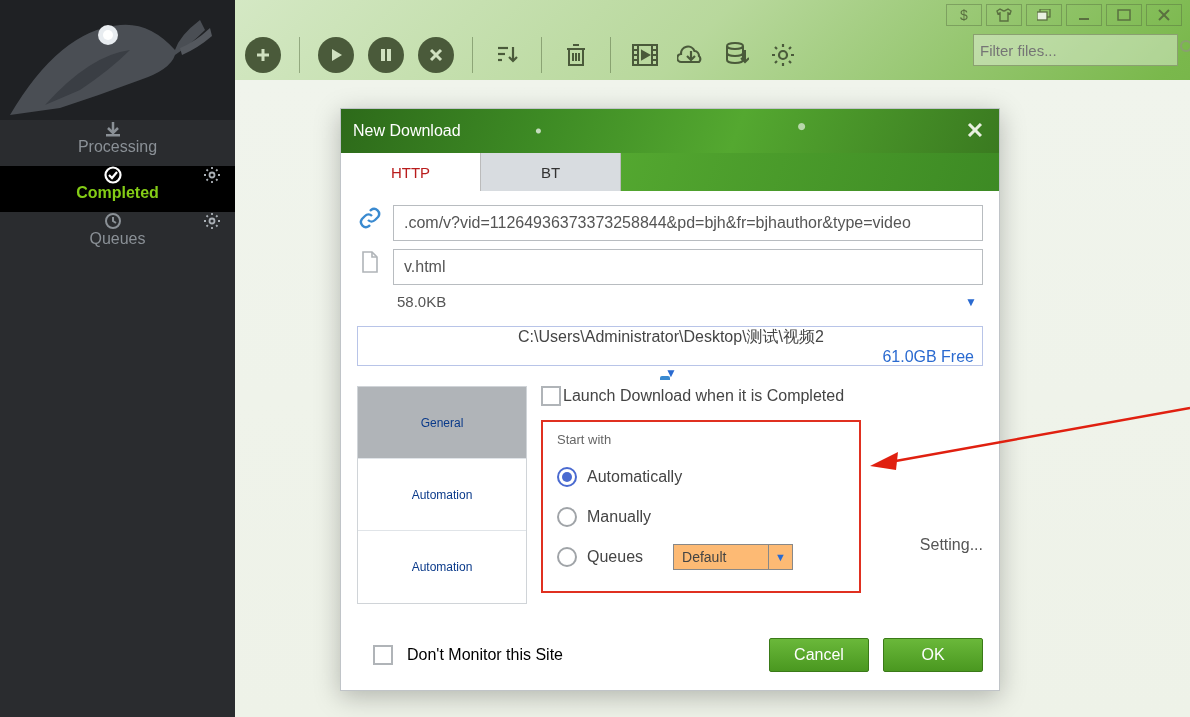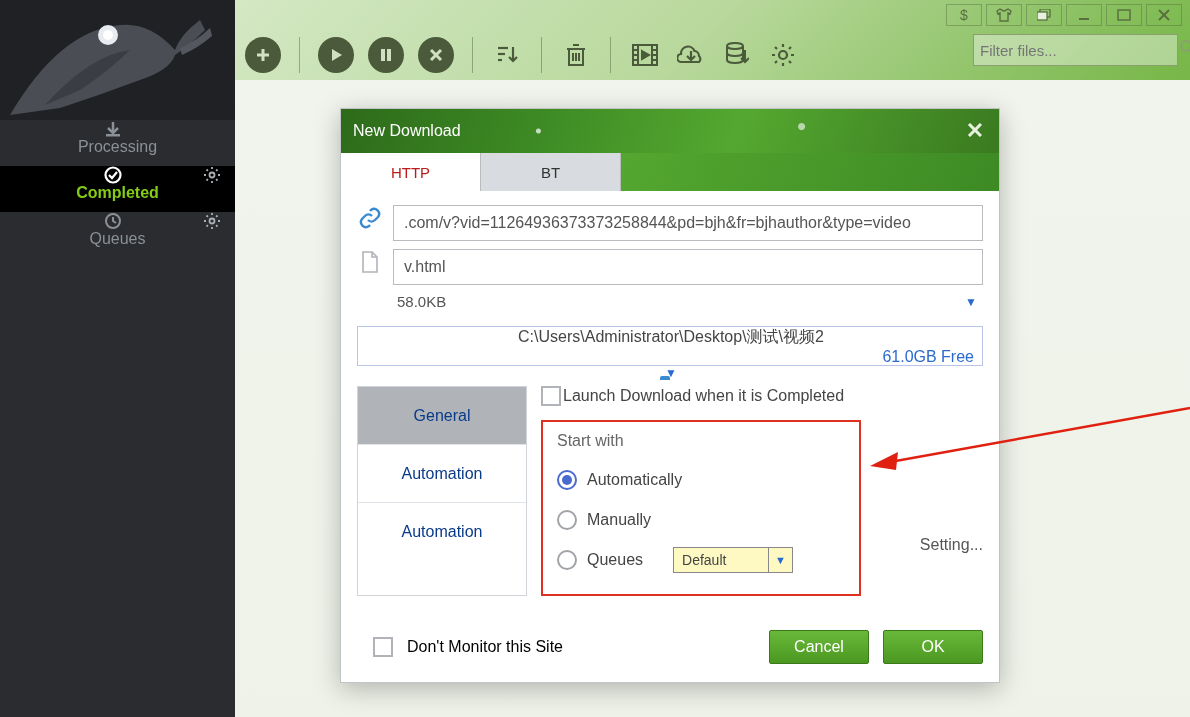--- a/index.html
+++ b/index.html
@@ -123,47 +123,47 @@
   width:22px; height:18px; background:#3a8ad0; border-radius:2px; position:relative; cursor:pointer;
 }
 .path-row .folder::before {
   content:""; position:absolute; top:-4px; left:0; width:10px; height:4px;
   background:#3a8ad0; border-radius:2px 2px 0 0;
 }
 
 .opt-area { display:flex; gap:0; margin-bottom:18px; }
 .opt-tabs { width:170px; border:1px solid #d0d4d8; }
 .opt-tab {
-  height:58px; display:flex; align-items:center; justify-content:center;
-  font-size:16px; color:#0a3a8a; cursor:pointer; border-bottom:1px solid #e0e4e8;
+  height:72px; display:flex; align-items:center; justify-content:center;
+  font-size:12px; color:#0a3a8a; cursor:pointer; border-bottom:1px solid #e0e4e8;
 }
 .opt-tab.active { background:#b0b4b8; color:#0a3a8a; }
 .opt-tab:last-child { border-bottom:none; }
 
 .opt-pane { flex:1; padding:0 0 0 14px; position:relative; font-size:16px; color:#444; }
 .chk-row { display:flex; align-items:center; gap:2px; margin-bottom:14px; }
 .chk {
   width:20px; height:20px; border:2px solid #b0b4b8; cursor:pointer;
 }
 .start-box {
   border:2px solid #e03020; padding:10px 14px 14px 14px; width:320px;
 }
-.start-box .sl { font-size:16px; color:#666; margin-bottom:10px; }
+.start-box .sl { font-size:13px; color:#666; margin-bottom:10px; }
 .radio-row { display:flex; align-items:center; gap:10px; height:40px; }
 .radio {
   width:20px; height:20px; border:2px solid #a0a4a8; border-radius:50%;
   display:flex; align-items:center; justify-content:center; cursor:pointer;
 }
 .radio.sel::after {
   content:""; width:10px; height:10px; background:#4a6ad0; border-radius:50%;
 }
 .radio.sel { border-color:#4a6ad0; }
 .q-sel {
   margin-left:20px; height:26px; width:120px; border:1px solid #888;
-  background:#fef9c3; display:flex; align-items:center; font-size:14px;
+  background:#fdba74; display:flex; align-items:center; font-size:14px;
   cursor:pointer;
 }
 .q-sel .qv { flex:1; padding:0 8px; }
 .q-sel .qc {
   width:24px; height:100%; border-left:1px solid #888; display:flex;
   align-items:center; justify-content:center; color:#2a6ad0; font-size:11px;
 }
 .setting-link {
   position:absolute; right:0; top:150px; color:#555; font-size:16px; cursor:pointer;
 }

